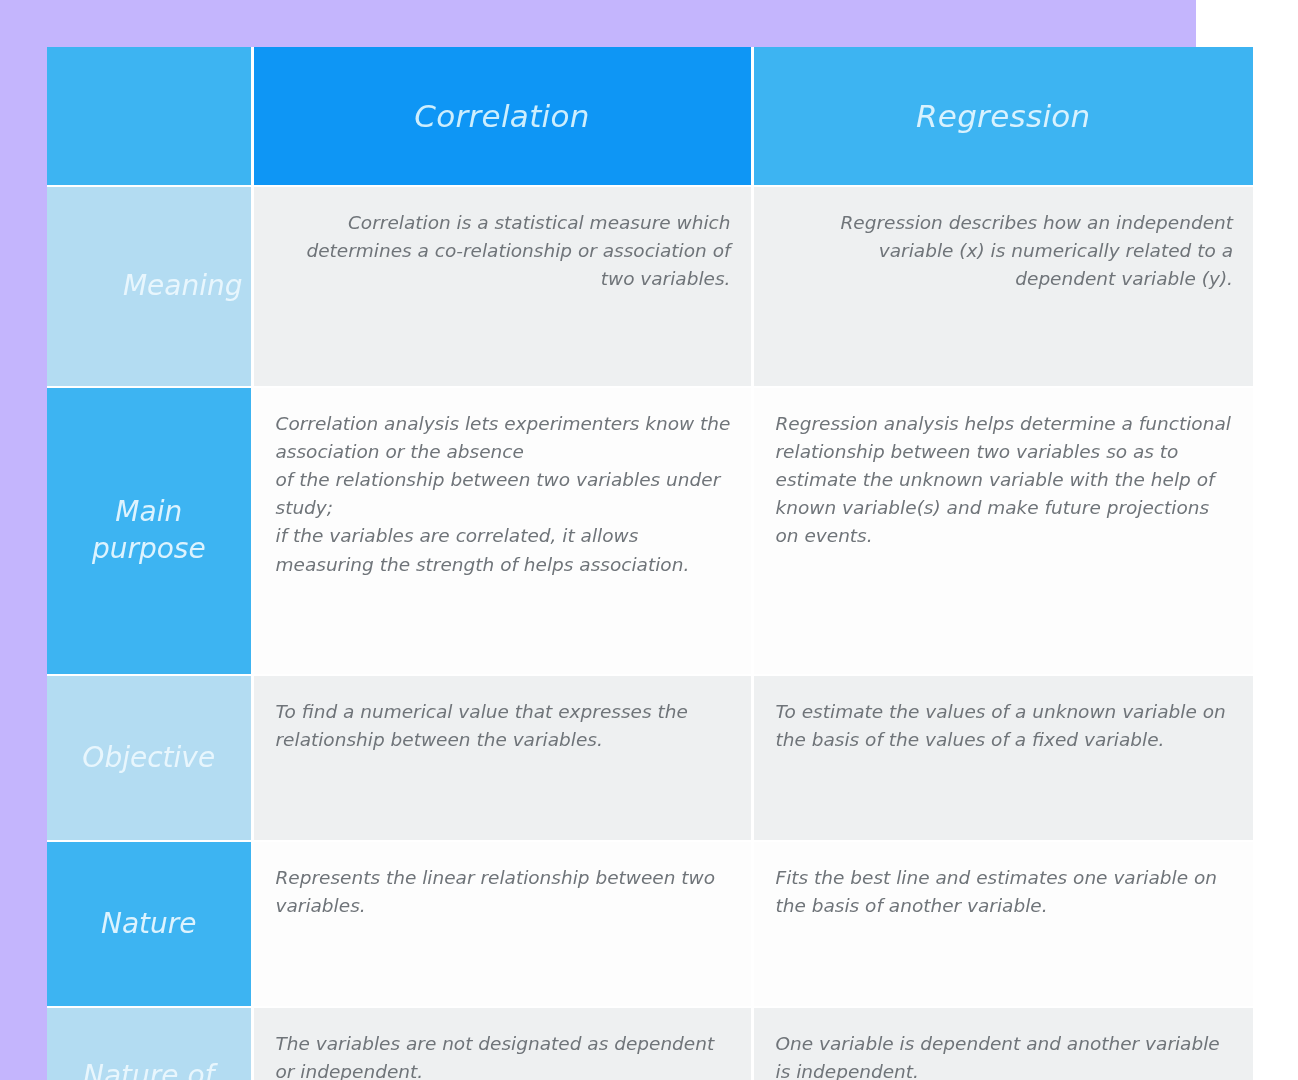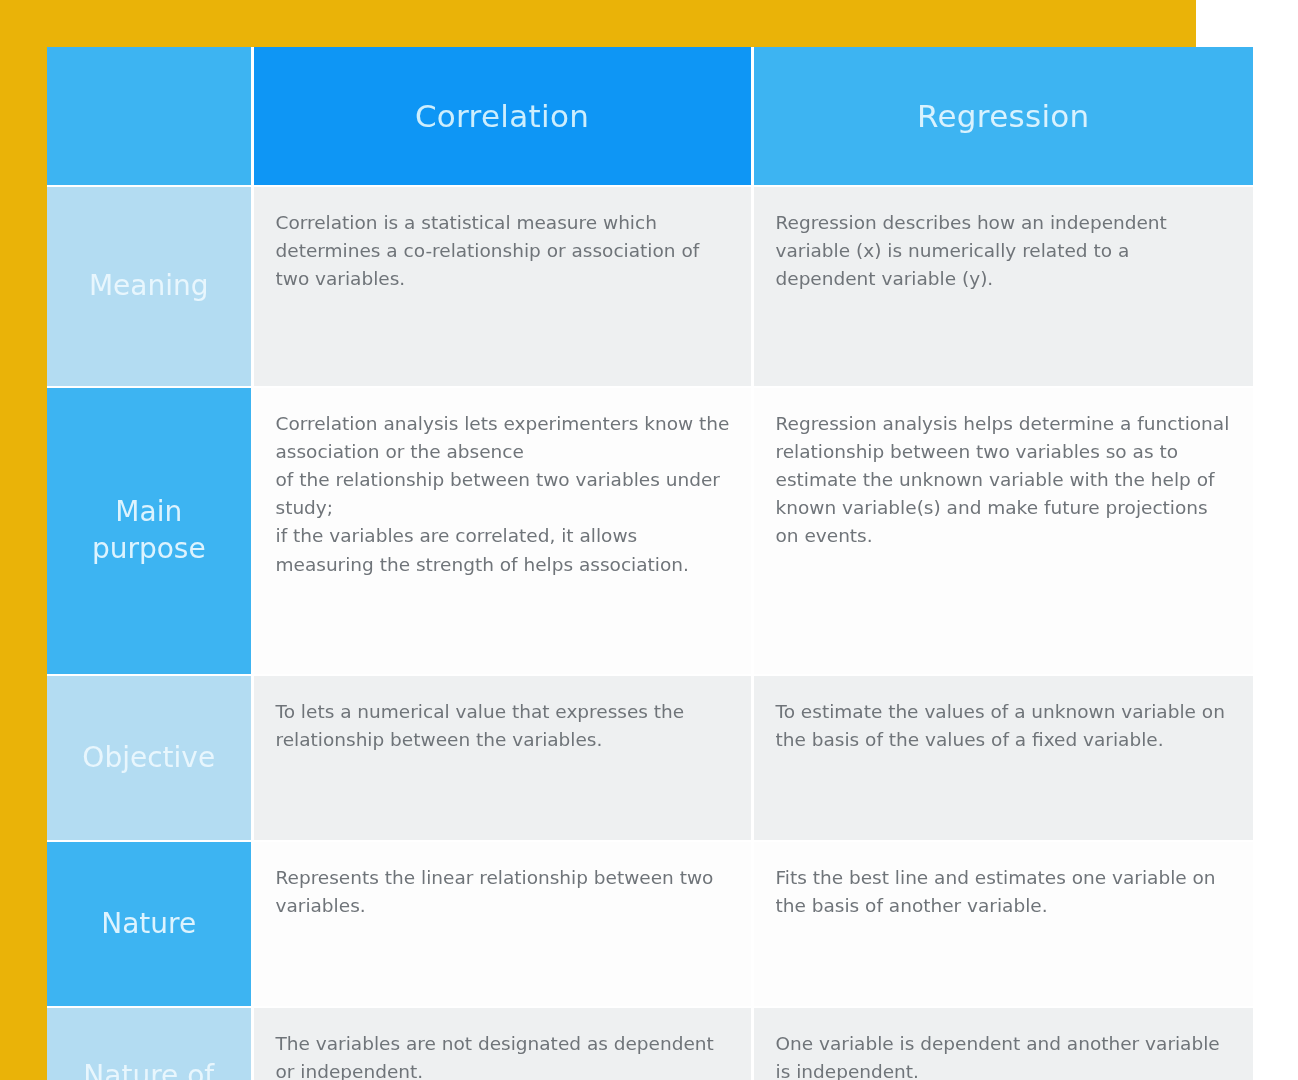--- a/index.html
+++ b/index.html
@@ -11,21 +11,22 @@
     width: 1298px;
     height: 1080px;
     overflow: hidden;
     font-family: "DejaVu Sans", "Liberation Sans", sans-serif;
   }
 
   .page {
     position: relative;
     width: 1196px;
     height: 1080px;
-    background: #eab308;
+    background: #c4b5fd;
+    font-style: italic;
   }
 
   .table {
     position: absolute;
     left: 47px;
     top: 47px;
     width: 1206px;
     border-collapse: collapse;
     table-layout: fixed;
   }
@@ -96,21 +97,21 @@
     font-size: 18.5px;
     line-height: 1.52;
     border: 0;
     border-top: 2px solid #ffffff;
     border-left: 3px solid #ffffff;
     white-space: pre-line;
   }
   .cell-grey  { background: #eef0f1; }
   .cell-white { background: #fdfdfd; }
 
-  .row-meaning   td { height: 155px; }
+  .row-meaning   td { height: 155px; text-align: right; }
   .row-purpose   td { height: 242px; }
   .row-objective td { height: 120px; }
   .row-usage     td { height: 120px; }
   .row-nature    td { height: 130px; }
 </style>
 </head>
 <body>
 
 <div class="page">
 
@@ -140,21 +141,21 @@
       <tr class="row-purpose">
         <td class="lbl lbl-vivid">Main purpose</td>
         <td class="cell cell-white">Correlation analysis lets experimenters know the association or the absence
 of the relationship between two variables under study;
 if the variables are correlated, it allows measuring the strength of helps association.</td>
         <td class="cell cell-white">Regression analysis helps determine a functional relationship between two variables so as to estimate the unknown variable with the help of known variable(s) and make future projections on events.</td>
       </tr>
 
       <tr class="row-objective">
         <td class="lbl lbl-pale">Objective</td>
-        <td class="cell cell-grey">To lets a numerical value that expresses the relationship between the variables.</td>
+        <td class="cell cell-grey">To find a numerical value that expresses the relationship between the variables.</td>
         <td class="cell cell-grey">To estimate the values of a unknown variable on the basis of the values of a fixed variable.</td>
       </tr>
 
       <tr class="row-usage">
         <td class="lbl lbl-vivid">Nature</td>
         <td class="cell cell-white">Represents the linear relationship between two variables.</td>
         <td class="cell cell-white">Fits the best line and estimates one variable on the basis of another variable.</td>
       </tr>
 
       <tr class="row-nature">

